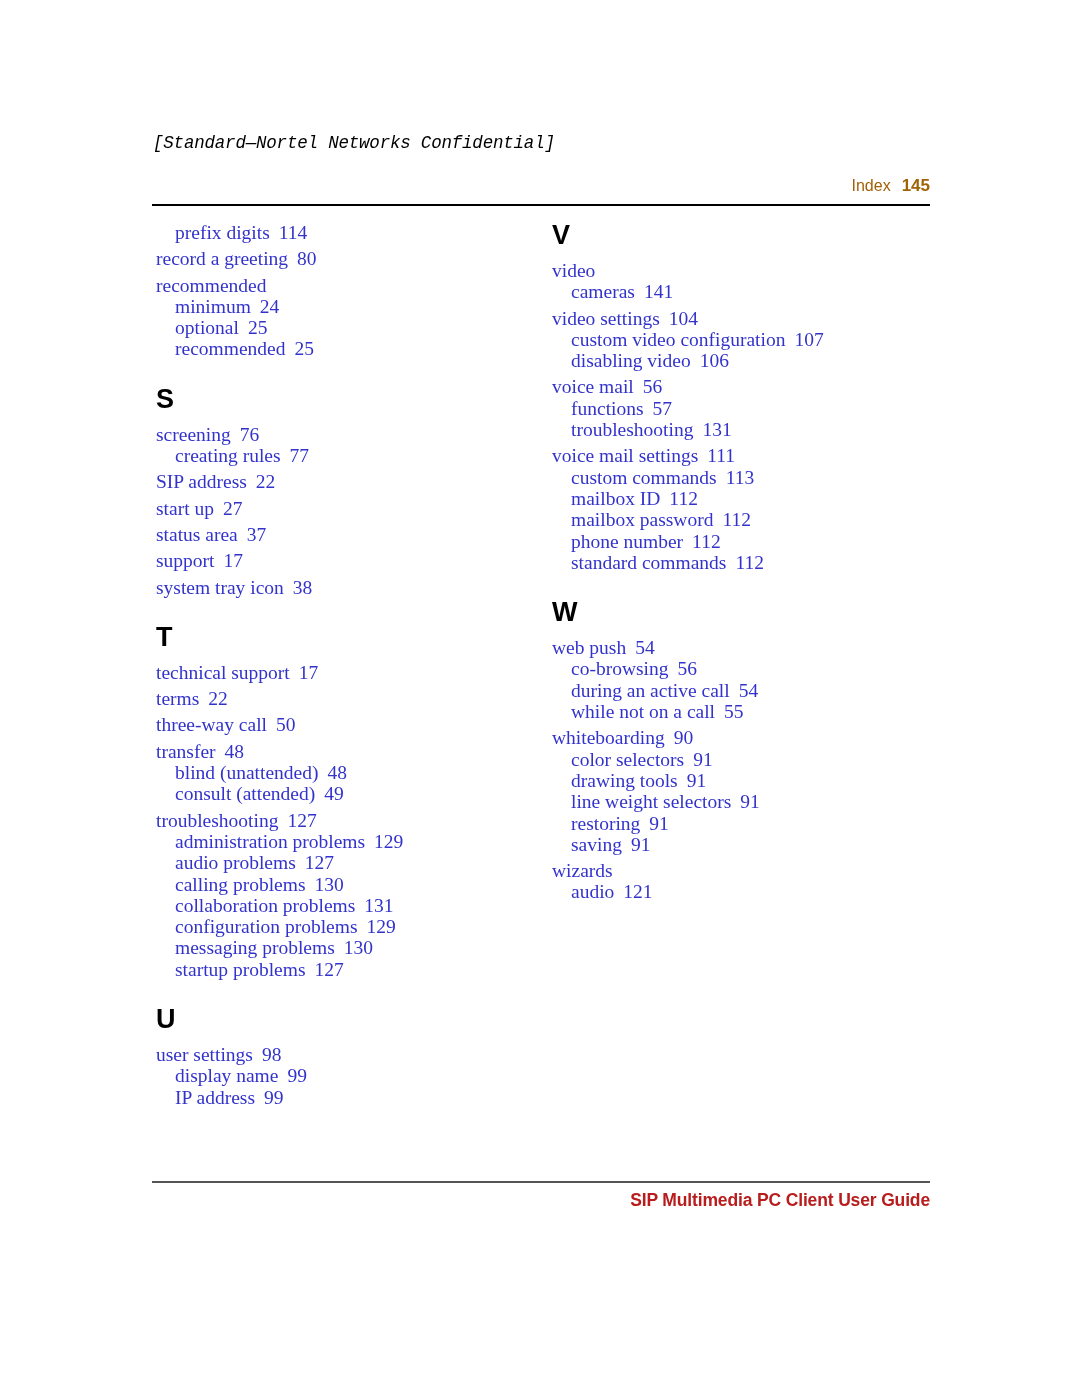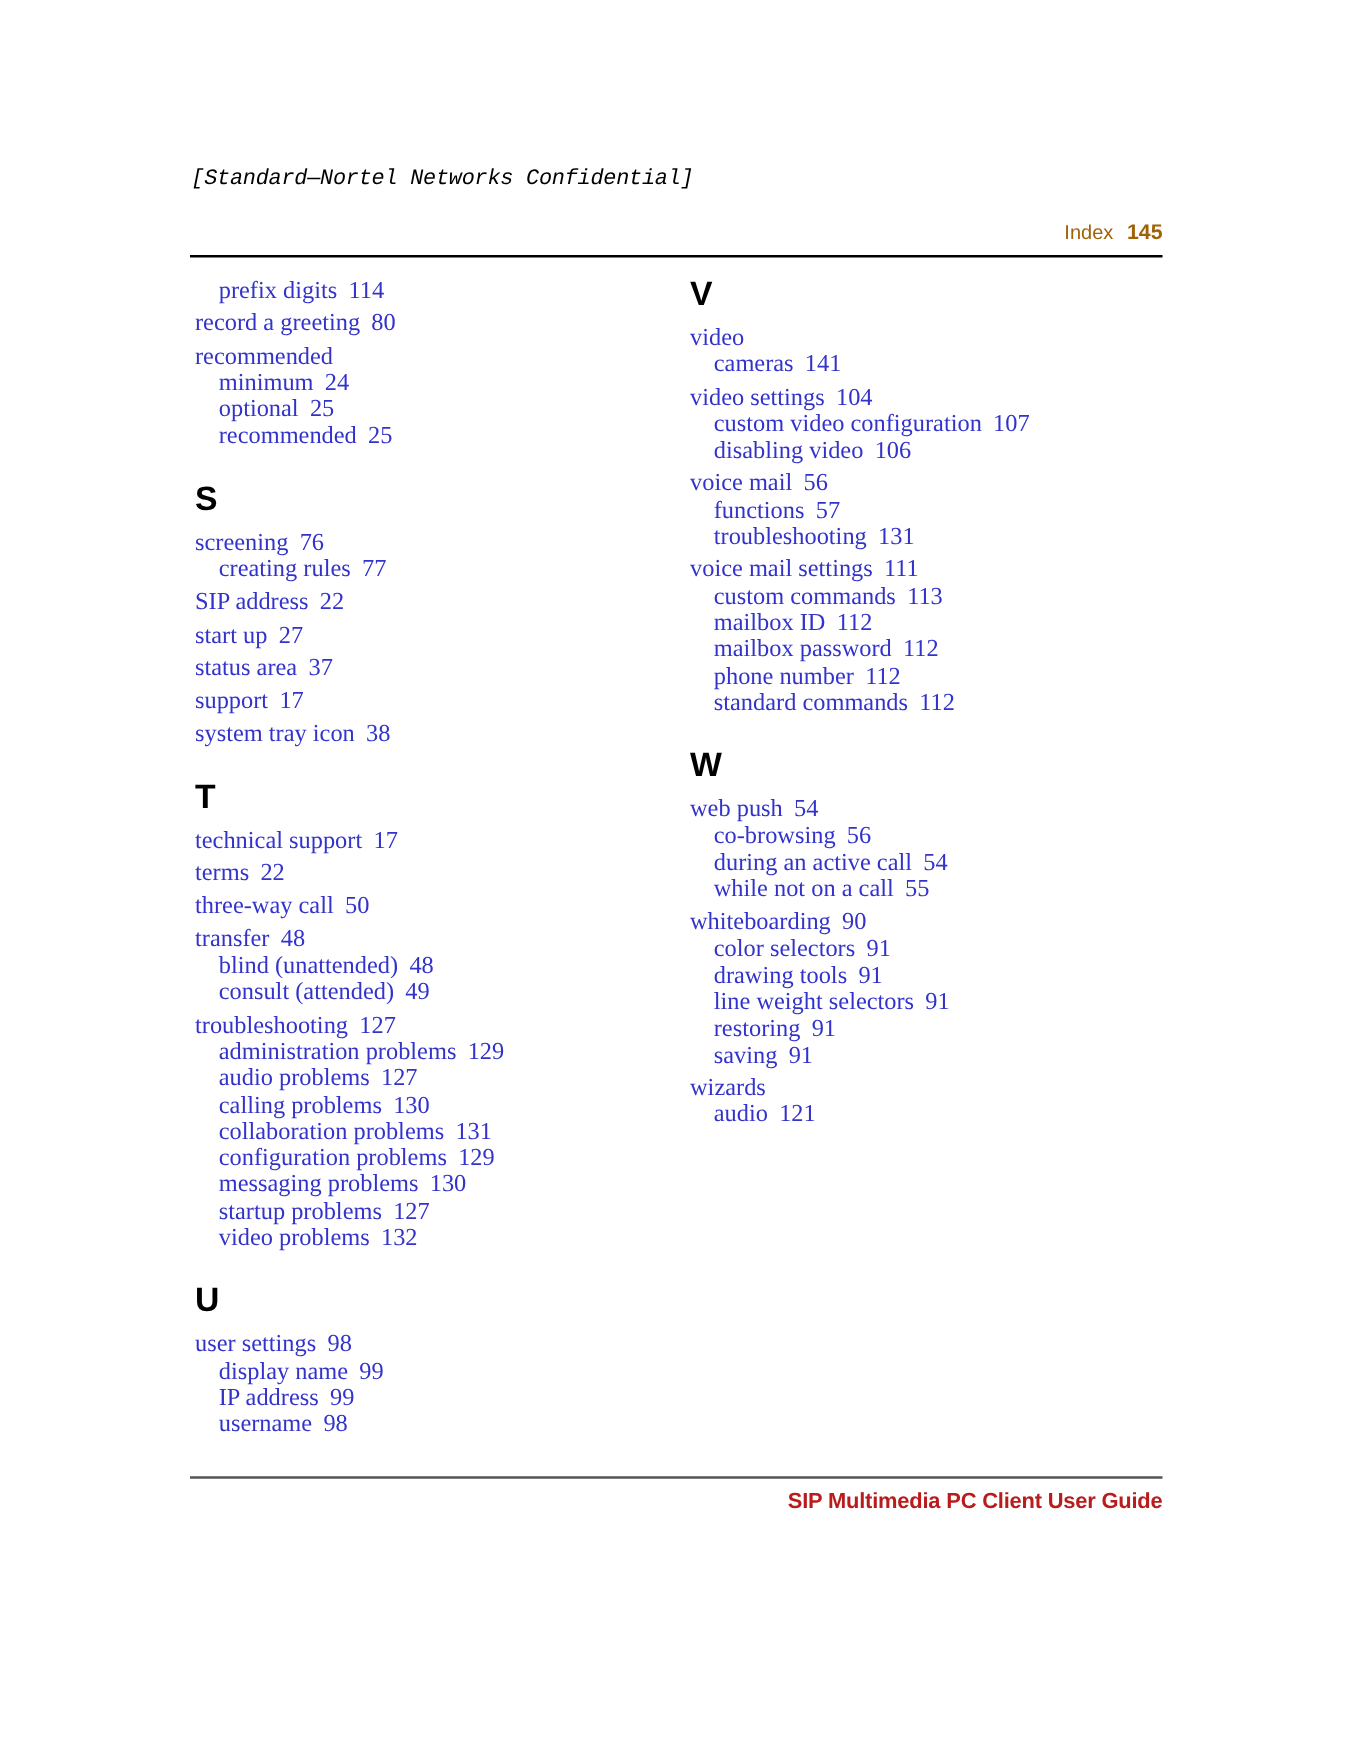--- a/index.html
+++ b/index.html
@@ -168,28 +168,26 @@
         <div class="entry lvl2"><span>blind (unattended)</span><span class="pg">48</span></div>
         <div class="entry lvl2"><span>consult (attended)</span><span class="pg">49</span></div>
         <div class="entry lvl1"><span>troubleshooting</span><span class="pg">127</span></div>
         <div class="entry lvl2"><span>administration problems</span><span class="pg">129</span></div>
         <div class="entry lvl2"><span>audio problems</span><span class="pg">127</span></div>
         <div class="entry lvl2"><span>calling problems</span><span class="pg">130</span></div>
         <div class="entry lvl2"><span>collaboration problems</span><span class="pg">131</span></div>
         <div class="entry lvl2"><span>configuration problems</span><span class="pg">129</span></div>
         <div class="entry lvl2"><span>messaging problems</span><span class="pg">130</span></div>
         <div class="entry lvl2"><span>startup problems</span><span class="pg">127</span></div>
-        <div class="entry lvl2"><span>video problems</span><span class="pg">132</span></div>
       </div>
       <div class="section-letter">U</div>
       <div class="group">
         <div class="entry lvl1"><span>user settings</span><span class="pg">98</span></div>
         <div class="entry lvl2"><span>display name</span><span class="pg">99</span></div>
         <div class="entry lvl2"><span>IP address</span><span class="pg">99</span></div>
-        <div class="entry lvl2"><span>username</span><span class="pg">98</span></div>
       </div>
     </div>
   <div class="col col-right">
       <div class="section-letter">V</div>
       <div class="group">
         <div class="entry lvl1"><span>video</span></div>
         <div class="entry lvl2"><span>cameras</span><span class="pg">141</span></div>
         <div class="entry lvl1"><span>video settings</span><span class="pg">104</span></div>
         <div class="entry lvl2"><span>custom video configuration</span><span class="pg">107</span></div>
         <div class="entry lvl2"><span>disabling video</span><span class="pg">106</span></div>

